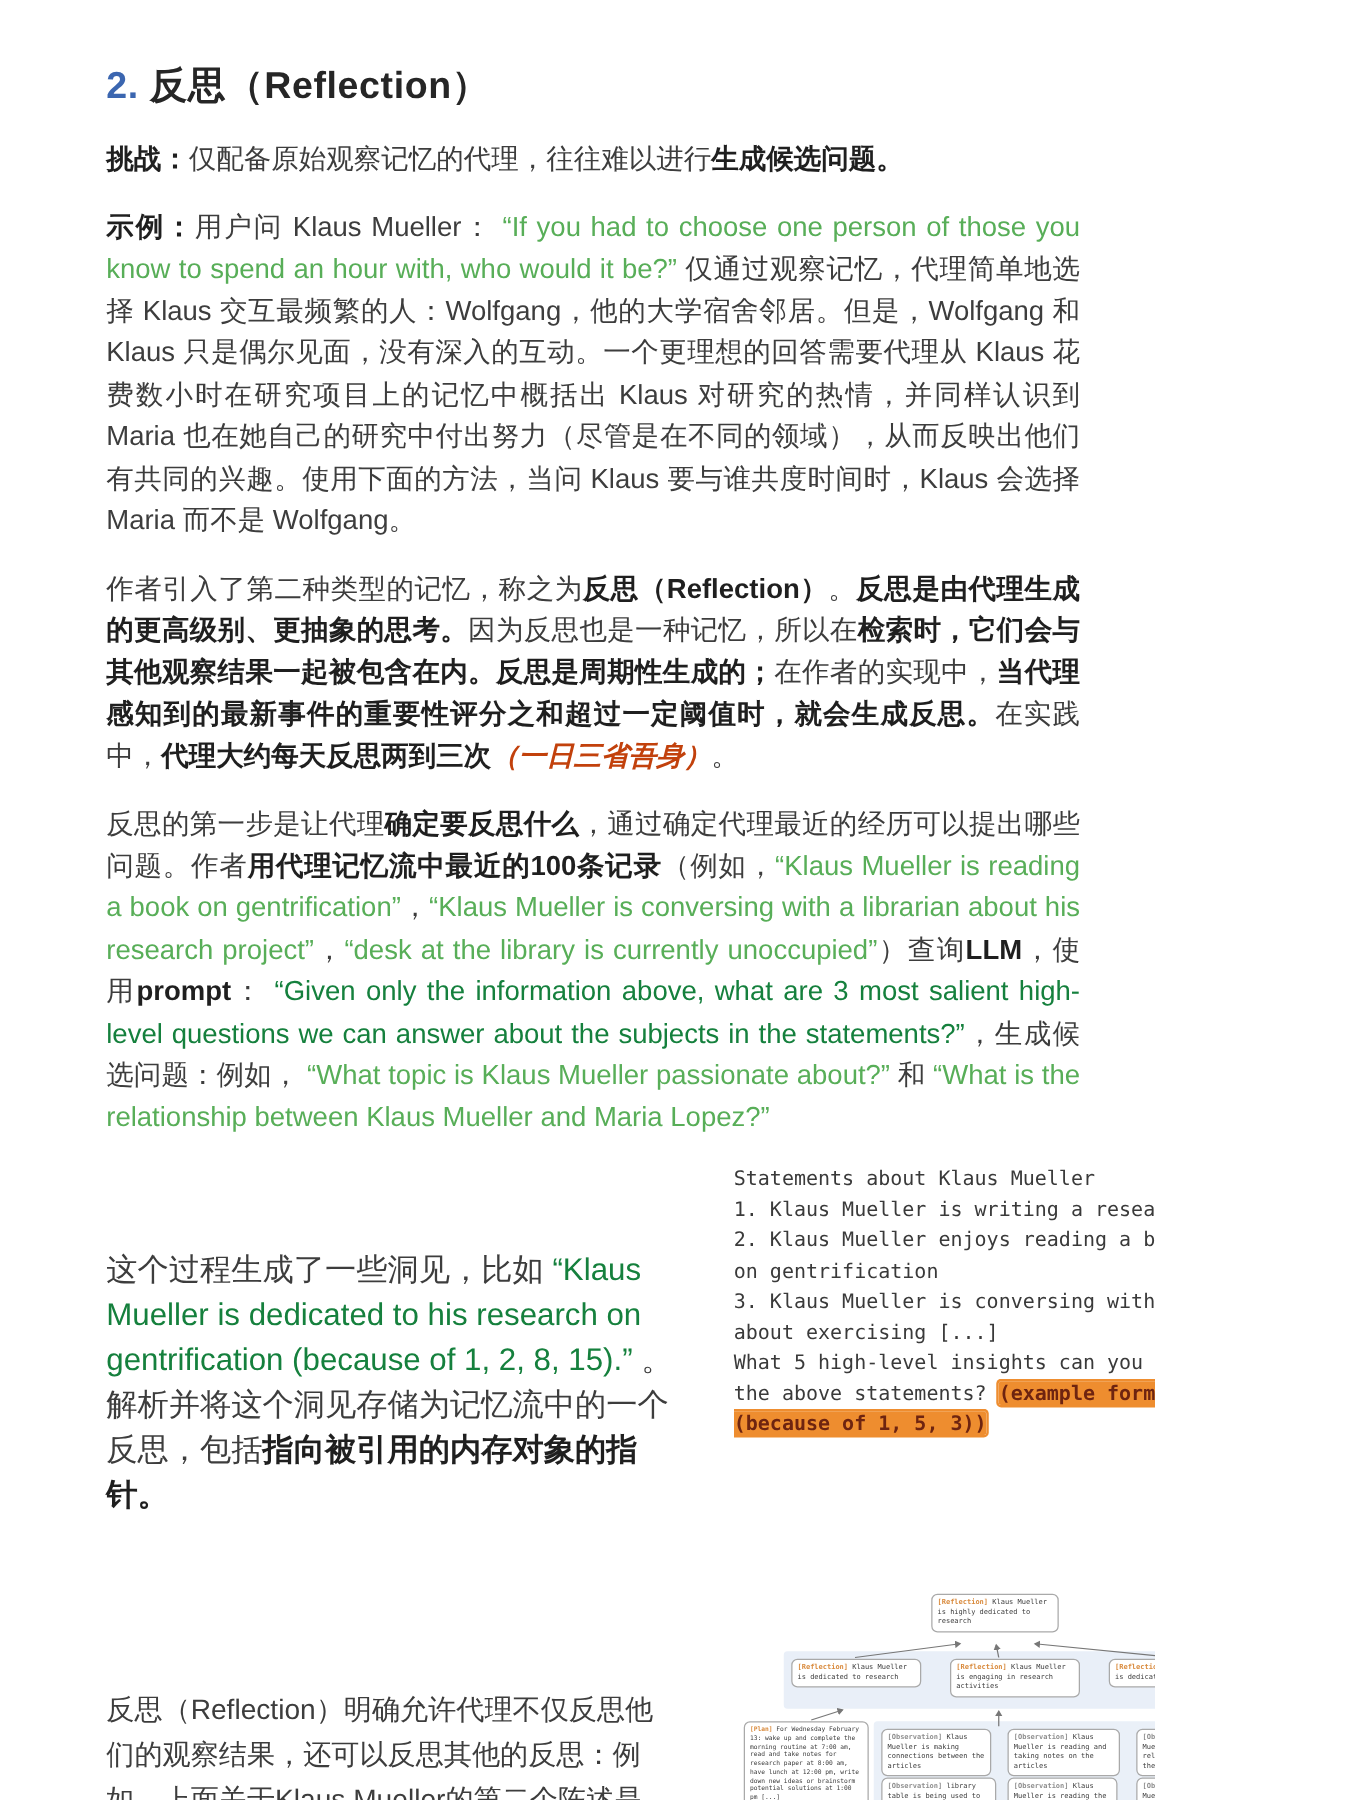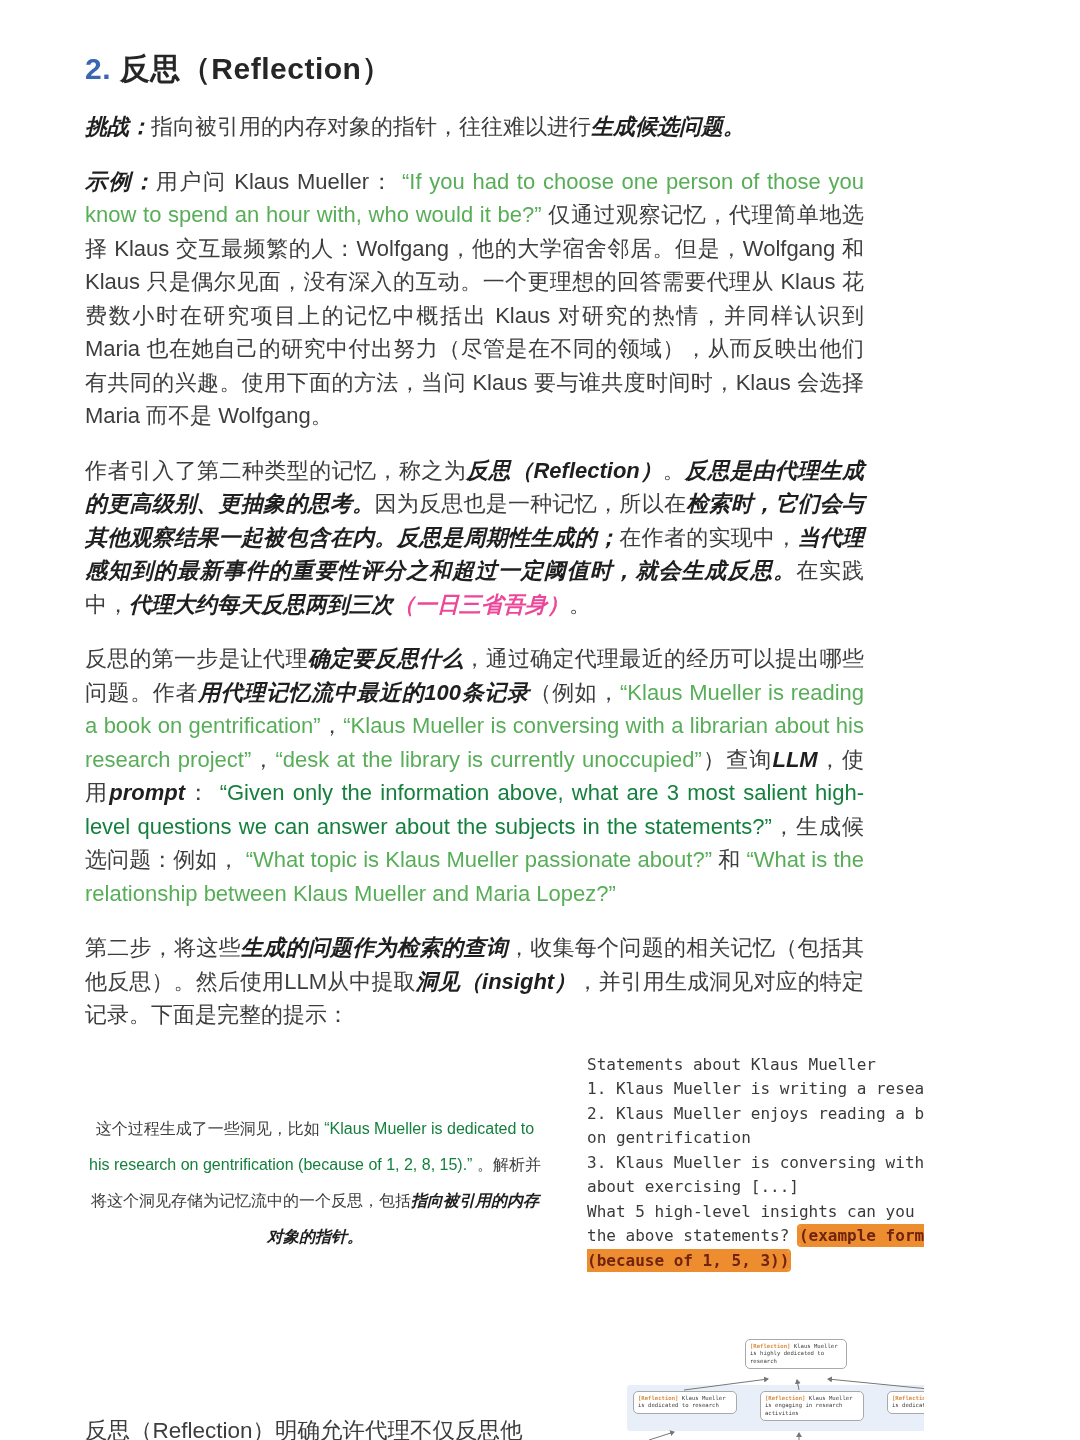--- a/index.html
+++ b/index.html
@@ -19,39 +19,39 @@
     letter-spacing:0.5px;
   }
   .num{color:#3b66b0;}
   p.body{
     margin:0 0 21px 0;
     font-size:22px;line-height:33.5px;
     text-align:justify;
   }
   
   .r-n{}
-  .r-b{font-weight:700;color:#1f1f1f;font-style:italic;}
-  .r-bi{font-weight:700;font-style:italic;color:#ec4899;}
+  .r-b{font-weight:700;color:#1f1f1f;}
+  .r-bi{font-weight:700;font-style:italic;color:#c2410c;}
   .r-green{color:#58ae58;}
   .r-red{color:#15803d;}
   .r-code{}
   .r-code-hl{background:#ee8d2f;color:#6e2410;font-weight:700;border-radius:2px;box-shadow:0 0 0 2px #ee8d2f;}
 
   .twocol{display:flex;align-items:flex-start;}
   .col-left{width:460px;flex:0 0 460px;}
   .col-right{width:455px;flex:0 0 455px;margin-left:42px;}
 
   .sec1{margin-top:2px;min-height:250px;}
   .sec1 .col-left{padding-top:42px;}
   .codeblock{
     font-family:"DejaVu Sans Mono","Liberation Mono",monospace;
     font-size:16px;line-height:24.5px;color:#3a3a3a;
     white-space:pre-wrap;word-break:break-word;
   }
-  .insight-para{font-size:16px;line-height:36px;text-align:center;}
+  .insight-para{font-size:25px;line-height:36px;text-align:left;}
 
   .sec2{margin-top:36px;}
   .sec2 .col-left{padding-top:52px;}
   .bottom-para{font-size:22.5px;line-height:36px;text-align:left;}
 
   
   .figure-wrap{width:455px;}
   .figbox{position:relative;width:450px;height:222px;}
   .figband{position:absolute;left:40px;top:46px;width:412px;height:46px;background:#e9eff8;border-radius:3px;}
   .figpanel{position:absolute;left:112px;top:102px;width:340px;height:118px;background:#eaf0f8;border-radius:3px;}
@@ -84,29 +84,28 @@
   .n15{left:322px;top:186px;width:94px;}
   .arrows{position:absolute;left:0;top:0;width:450px;height:222px;pointer-events:none;}
 </style>
 </head>
 <body>
 
 <div class="page">
 
   <h1 class="title"><span class="num">2.</span><span> 反思（Reflection）</span></h1>
 
-  <p class="body"><span class="r-b">挑战：</span><span class="r-n">指向被引用的内存对象的指针，往往难以进行</span><span class="r-b">生成候选问题。</span></p>
+  <p class="body"><span class="r-b">挑战：</span><span class="r-n">仅配备原始观察记忆的代理，往往难以进行</span><span class="r-b">生成候选问题。</span></p>
 
   <p class="body"><span class="r-b">示例：</span><span class="r-n">用户问 Klaus Mueller： </span><span class="r-green">“If you had to choose one person of those you know to spend an hour with, who would it be?”</span><span class="r-n"> 仅通过观察记忆，代理简单地选择 Klaus 交互最频繁的人：Wolfgang，他的大学宿舍邻居。但是，Wolfgang 和 Klaus 只是偶尔见面，没有深入的互动。一个更理想的回答需要代理从 Klaus 花费数小时在研究项目上的记忆中概括出 Klaus 对研究的热情，并同样认识到 Maria 也在她自己的研究中付出努力（尽管是在不同的领域），从而反映出他们有共同的兴趣。使用下面的方法，当问 Klaus 要与谁共度时间时，Klaus 会选择 Maria 而不是 Wolfgang。</span></p>
 
   <p class="body"><span class="r-n">作者引入了第二种类型的记忆，称之为</span><span class="r-b">反思（Reflection）</span><span class="r-n">。</span><span class="r-b">反思是由代理生成的更高级别、更抽象的思考。</span><span class="r-n">因为反思也是一种记忆，所以在</span><span class="r-b">检索时，它们会与其他观察结果一起被包含在内。反思是周期性生成的；</span><span class="r-n">在作者的实现中，</span><span class="r-b">当代理感知到的最新事件的重要性评分之和超过一定阈值时，就会生成反思。</span><span class="r-n">在实践中，</span><span class="r-b">代理大约每天反思两到三次</span><span class="r-bi">（一日三省吾身）</span><span class="r-n">。</span></p>
 
   <p class="body"><span class="r-n">反思的第一步是让代理</span><span class="r-b">确定要反思什么</span><span class="r-n">，通过确定代理最近的经历可以提出哪些问题。作者</span><span class="r-b">用代理记忆流中最近的100条记录</span><span class="r-n">（例如，</span><span class="r-green">“Klaus Mueller is reading a book on gentrification”</span><span class="r-n">，</span><span class="r-green">“Klaus Mueller is conversing with a librarian about his research project”</span><span class="r-n">，</span><span class="r-green">“desk at the library is currently unoccupied”</span><span class="r-n">）查询</span><span class="r-b">LLM</span><span class="r-n">，使用</span><span class="r-b">prompt</span><span class="r-n">： </span><span class="r-red">“Given only the information above, what are 3 most salient high-level questions we can answer about the subjects in the statements?”</span><span class="r-n">，生成候选问题：例如， </span><span class="r-green">“What topic is Klaus Mueller passionate about?”</span><span class="r-n"> 和 </span><span class="r-green">“What is the relationship between Klaus Mueller and Maria Lopez?”</span></p>
 
-  <p class="body"><span class="r-n">第二步，将这些</span><span class="r-b">生成的问题作为检索的查询</span><span class="r-n">，收集每个问题的相关记忆（包括其他反思）。然后使用LLM从中提取</span><span class="r-b">洞见（insight）</span><span class="r-n">，并引用生成洞见对应的特定记录。下面是完整的提示：</span></p>
 
   <div class="twocol sec1">
     <div class="col-left">
       <p class="insight-para"><span class="r-n">这个过程生成了一些洞见，比如 </span><span class="r-red">“Klaus Mueller is dedicated to his research on gentrification (because of 1, 2, 8, 15).”</span><span class="r-n"> 。解析并将这个洞见存储为记忆流中的一个反思，包括</span><span class="r-b">指向被引用的内存对象的指针。</span></p>
     </div>
     <div class="col-right">
       <div class="codeblock"><span class="r-code">Statements about Klaus Mueller
 1. Klaus Mueller is writing a research paper
 2. Klaus Mueller enjoys reading a book
 on gentrification

